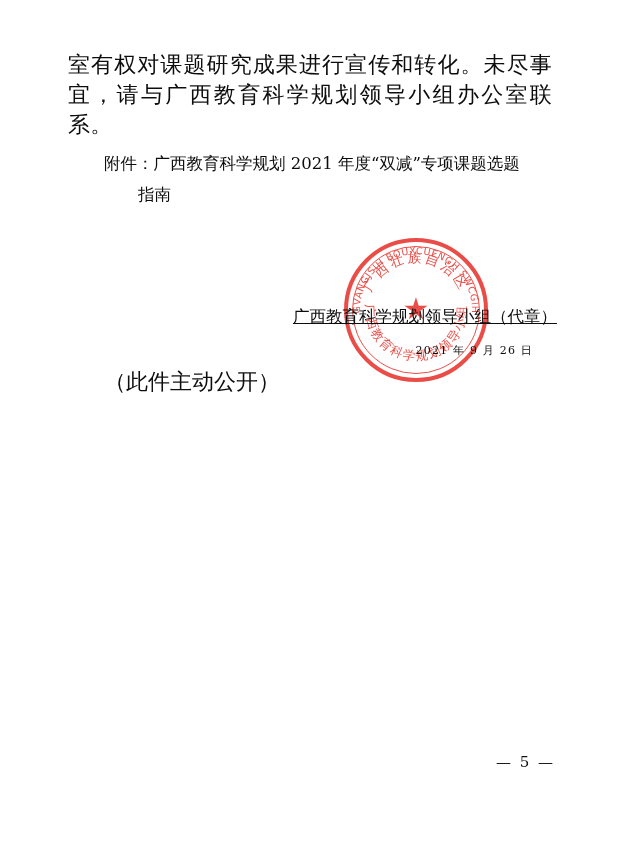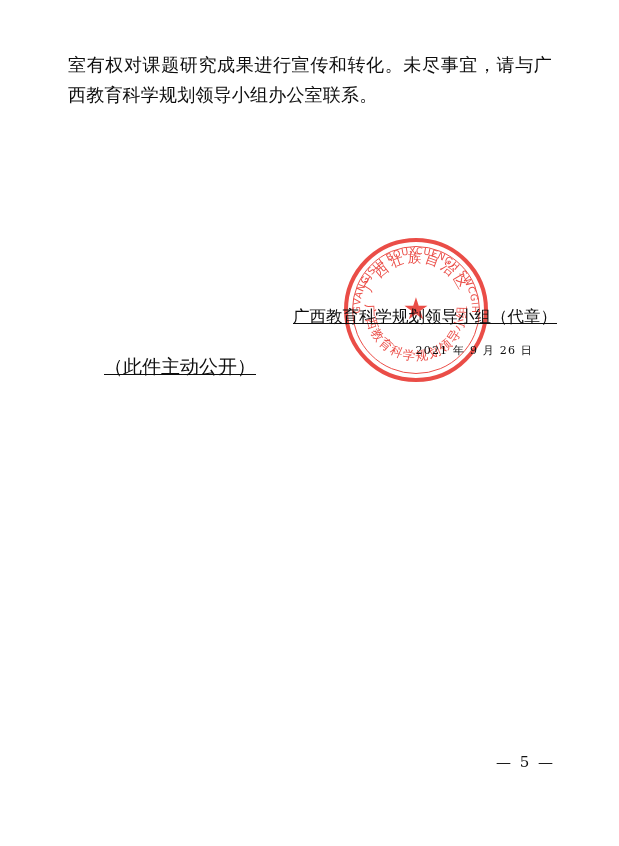--- a/index.html
+++ b/index.html
@@ -20,21 +20,21 @@
     position: absolute;
     inset: 0;
     background: #ffffff;
   }
 
   
   .para {
     position: absolute;
     left: 68px;
     width: 484px;
-    font-size: 18px;
+    font-size: 22px;
     line-height: 30px;
     color: #0d0d0d;
     letter-spacing: 0.2px;
     text-align: justify;
   }
 
   .para-1 { top: 50px; }
 
   .attach {
     position: absolute;
@@ -70,26 +70,25 @@
     font-size: 11px;
     line-height: 28px;
     color: #0d0d0d;
     white-space: nowrap;
     letter-spacing: 1.2px;
   }
 
   .public-note {
     position: absolute;
     left: 104px;
-    top: 352px;
-    font-size: 19px;
+    top: 368px;
+    font-size: 22px;
     line-height: 28px;
     color: #0d0d0d;
     white-space: nowrap;
-    text-decoration: underline;
   }
 
   
   .seal {
     position: absolute;
     left: 340px;
     top: 234px;
     width: 152px;
     height: 152px;
     pointer-events: none;
@@ -112,20 +111,24 @@
     white-space: nowrap;
   }
 </style>
 </head>
 <body>
 
 <div class="page">
 
   <div class="para para-1">室有权对课题研究成果进行宣传和转化。未尽事宜，请与广西教育科学规划领导小组办公室联系。</div>
 
+  <div class="attach">
+    <div class="attach-line1">附件：广西教育科学规划 2021 年度“双减”专项课题选题</div>
+    <div class="attach-line2">指南</div>
+  </div>
 
   <div class="seal">
     <svg viewBox="0 0 152 152" xmlns="http://www.w3.org/2000/svg" aria-hidden="true">
       <defs>
         <path id="arcTop" d="M 20 76 A 56 56 0 0 1 132 76"></path>
         <path id="arcTopInner" d="M 28 76 A 48 48 0 0 1 124 76"></path>
         <path id="arcBottom" d="M 26 76 A 50 50 0 0 0 126 76"></path>
       </defs>
       <circle cx="76" cy="76" r="70" fill="none" stroke="#e8352e" stroke-width="4"></circle>
       <circle cx="76" cy="76" r="63.5" fill="none" stroke="#e8352e" stroke-width="1"></circle>

